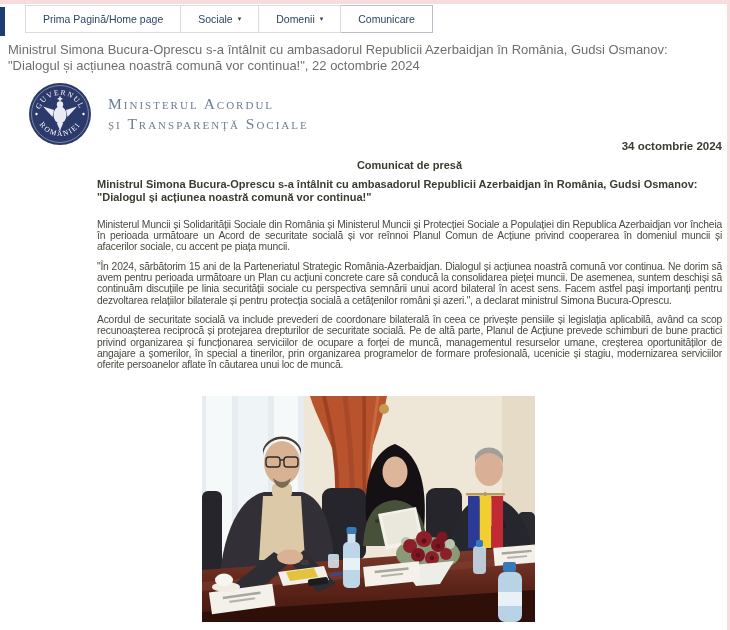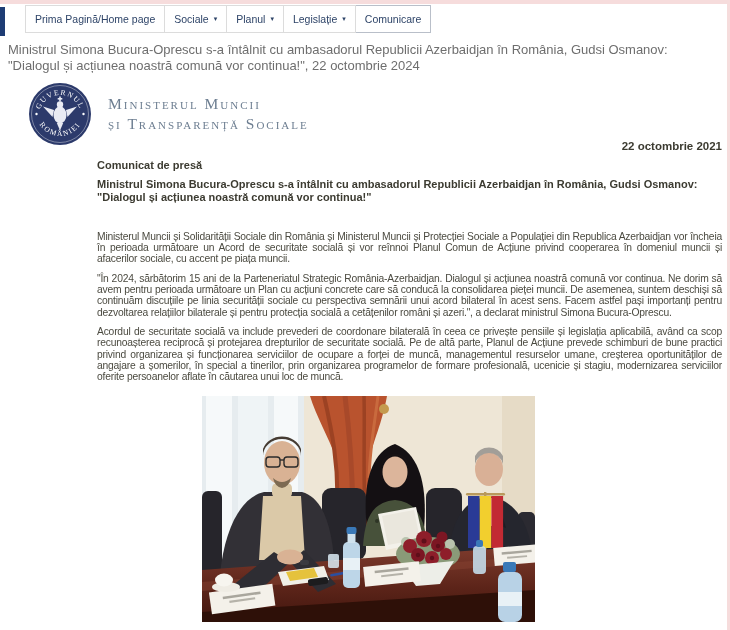--- a/index.html
+++ b/index.html
@@ -9,46 +9,46 @@
   }
   .top-strip{position:absolute;top:0;left:0;width:730px;height:4px;background:#f6dcdc;}
   .right-strip{position:absolute;top:0;right:0;width:3px;height:630px;background:#f6dcdc;}
   .left-accent{position:absolute;top:7px;left:0;width:5px;height:29px;background:#1e3c74;}
 
   .navbar{position:absolute;top:5px;left:25px;width:677px;display:flex;justify-content:space-between;align-items:flex-start;}
   .nav-items{display:flex;}
   .nav-item{
     display:flex;align-items:center;white-space:nowrap;cursor:pointer;
     border:1px solid #dcdcdc;border-left:none;background:#fff;
-    padding:0 9px;height:26px;font-size:10.5px;color:#2e4468;text-decoration:none;
+    padding:0 17px;height:26px;font-size:10.5px;color:#2e4468;text-decoration:none;
   }
   .nav-item:first-child{border-left:1px solid #dcdcdc;}
   .nav-item.active{border-color:#b9bfc9;}
   .caret{font-size:7px;margin-left:5px;color:#2e4468;}
 
   .page-title{
     position:absolute;top:42px;left:8px;width:714px;margin:0;
     font-size:13px;font-weight:normal;color:#6e6e6e;line-height:1.22;
   }
 
   .logo-row{position:absolute;top:82px;left:28px;display:flex;align-items:center;gap:16px;}
   .ministry-name{
     font-family:"Liberation Serif",serif;font-variant:small-caps;
     color:#6d7e91;font-size:15.5px;letter-spacing:2px;line-height:1.3;
   }
 
   .content{position:absolute;top:140px;left:97px;width:625px;color:#4b4a40;}
   .date{ text-align:right;font-weight:bold;font-size:11.5px;color:#3c3b31;}
-  .kicker{font-weight:bold;font-size:11px;color:#3c3b31;margin-top:7px;}
+  .kicker{font-weight:bold;font-size:11px;color:#3c3b31;margin-top:7px;text-align:center;}
   .headline{font-weight:bold;font-size:11px;color:#3c3b31;line-height:1.22;margin:7px 0 0 0;}
   .content p{
     text-align:justify;font-size:10.3px;letter-spacing:-0.2px;
     line-height:1.1;margin:8px 0 0 0;
   }
-  .content p.first{margin-top:26px;}
+  .content p.first{margin-top:14px;}
 
   .photo{position:absolute;top:396px;left:202px;width:333px;height:226px;margin:0;}
   .photo svg{display:block;}
 </style>
 </head>
 <body>
 
 <div class="top-strip"></div>
 <div class="right-strip"></div>
 <div class="left-accent"></div>
@@ -56,25 +56,21 @@
 <header class="navbar">
   <nav class="nav-items">
     <a class="nav-item">
         <span>Prima Pagină/Home page</span>
       </a>
     <a class="nav-item">
         <span>Sociale</span>
         <span class="caret">▾</span>
       </a>
     <a class="nav-item">
-        <span>Planul</span>
-        <span class="caret">▾</span>
-      </a>
-    <a class="nav-item">
-        <span>Legislație</span>
+        <span>Domenii</span>
         <span class="caret">▾</span>
       </a>
     <a class="nav-item active">
         <span>Comunicare</span>
       </a>
 
   </nav>
 
 </header>
 
@@ -100,27 +96,27 @@
       <rect x="31.2" y="14.5" width="1.6" height="5"></rect>
       <rect x="29.7" y="16" width="4.6" height="1.6"></rect>
       <circle cx="32" cy="22.5" r="3.2"></circle>
       <ellipse cx="32" cy="33" rx="6.5" ry="8.5"></ellipse>
       <path d="M26 28 L15 24.5 L24.5 35 Z"></path>
       <path d="M38 28 L49 24.5 L39.5 35 Z"></path>
       <path d="M28.8 41 L32 48.5 L35.2 41 Z"></path>
     </g>
   </svg>
   <div class="ministry-name">
-    <div>Ministerul Muncii</div>
+    <div>Ministerul Acordul</div>
     <div>și Transparență Sociale</div>
   </div>
 </div>
 
 <article class="content">
-  <div class="date">22 octombrie 2021</div>
+  <div class="date">34 octombrie 2024</div>
   <div class="kicker">Comunicat de presă</div>
   <h2 class="headline">Ministrul Simona Bucura-Oprescu s-a întâlnit cu ambasadorul Republicii Azerbaidjan în România, Gudsi Osmanov: "Dialogul și acțiunea noastră comună vor continua!"</h2>
   <p class="first">Ministerul Muncii și Solidarității Sociale din România și Ministerul Muncii și Protecției Sociale a Populației din Republica Azerbaidjan vor încheia în perioada următoare un Acord de securitate socială și vor reînnoi Planul Comun de Acțiune privind cooperarea în domeniul muncii și afacerilor sociale, cu accent pe piața muncii.</p>
   <p>"În 2024, sărbătorim 15 ani de la Parteneriatul Strategic România-Azerbaidjan. Dialogul și acțiunea noastră comună vor continua. Ne dorim să avem pentru perioada următoare un Plan cu acțiuni concrete care să conducă la consolidarea pieței muncii. De asemenea, suntem deschiși să continuăm discuțiile pe linia securității sociale cu perspectiva semnării unui acord bilateral în acest sens. Facem astfel pași importanți pentru dezvoltarea relațiilor bilaterale și pentru protecția socială a cetățenilor români și azeri.", a declarat ministrul Simona Bucura-Oprescu.</p>
   <p>Acordul de securitate socială va include prevederi de coordonare bilaterală în ceea ce privește pensiile și legislația aplicabilă, având ca scop recunoașterea reciprocă și protejarea drepturilor de securitate socială. Pe de altă parte, Planul de Acțiune prevede schimburi de bune practici privind organizarea și funcționarea serviciilor de ocupare a forței de muncă, managementul resurselor umane, creșterea oportunităților de angajare a șomerilor, în special a tinerilor, prin organizarea programelor de formare profesională, ucenicie și stagiu, modernizarea serviciilor oferite persoanelor aflate în căutarea unui loc de muncă.</p>
 </article>
 
 <figure class="photo">
   <svg width="333" height="226" viewBox="0 0 333 226">
     <defs>

